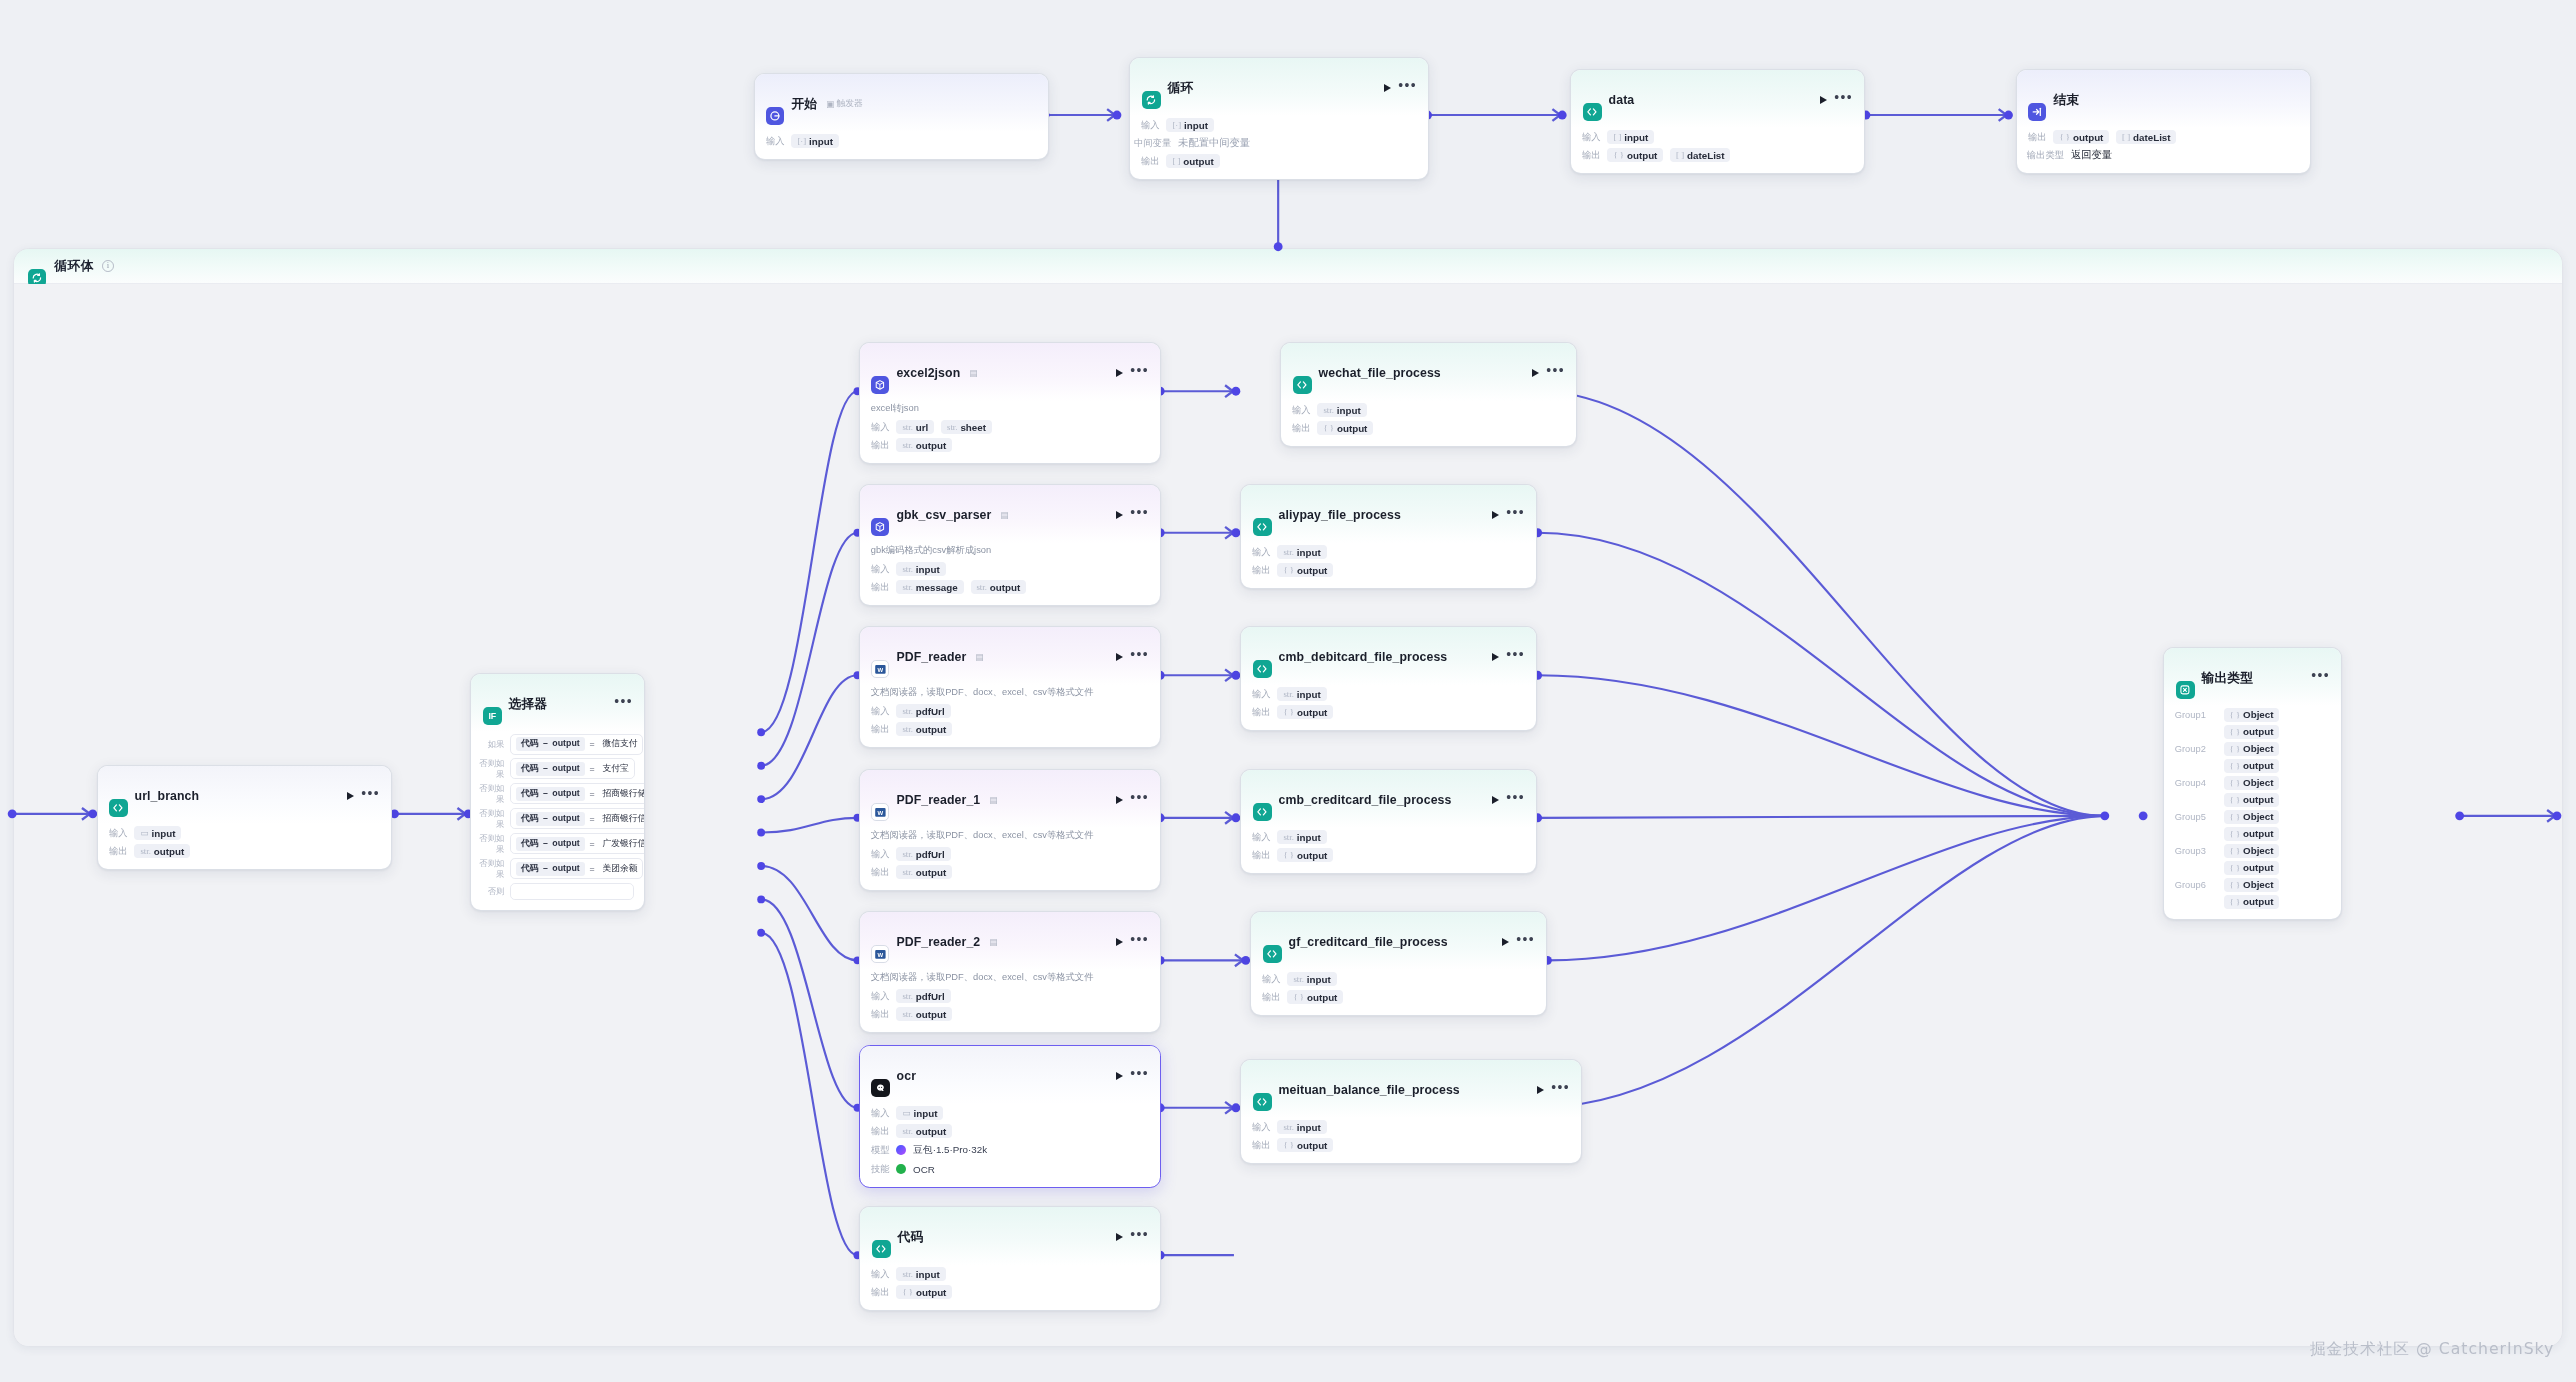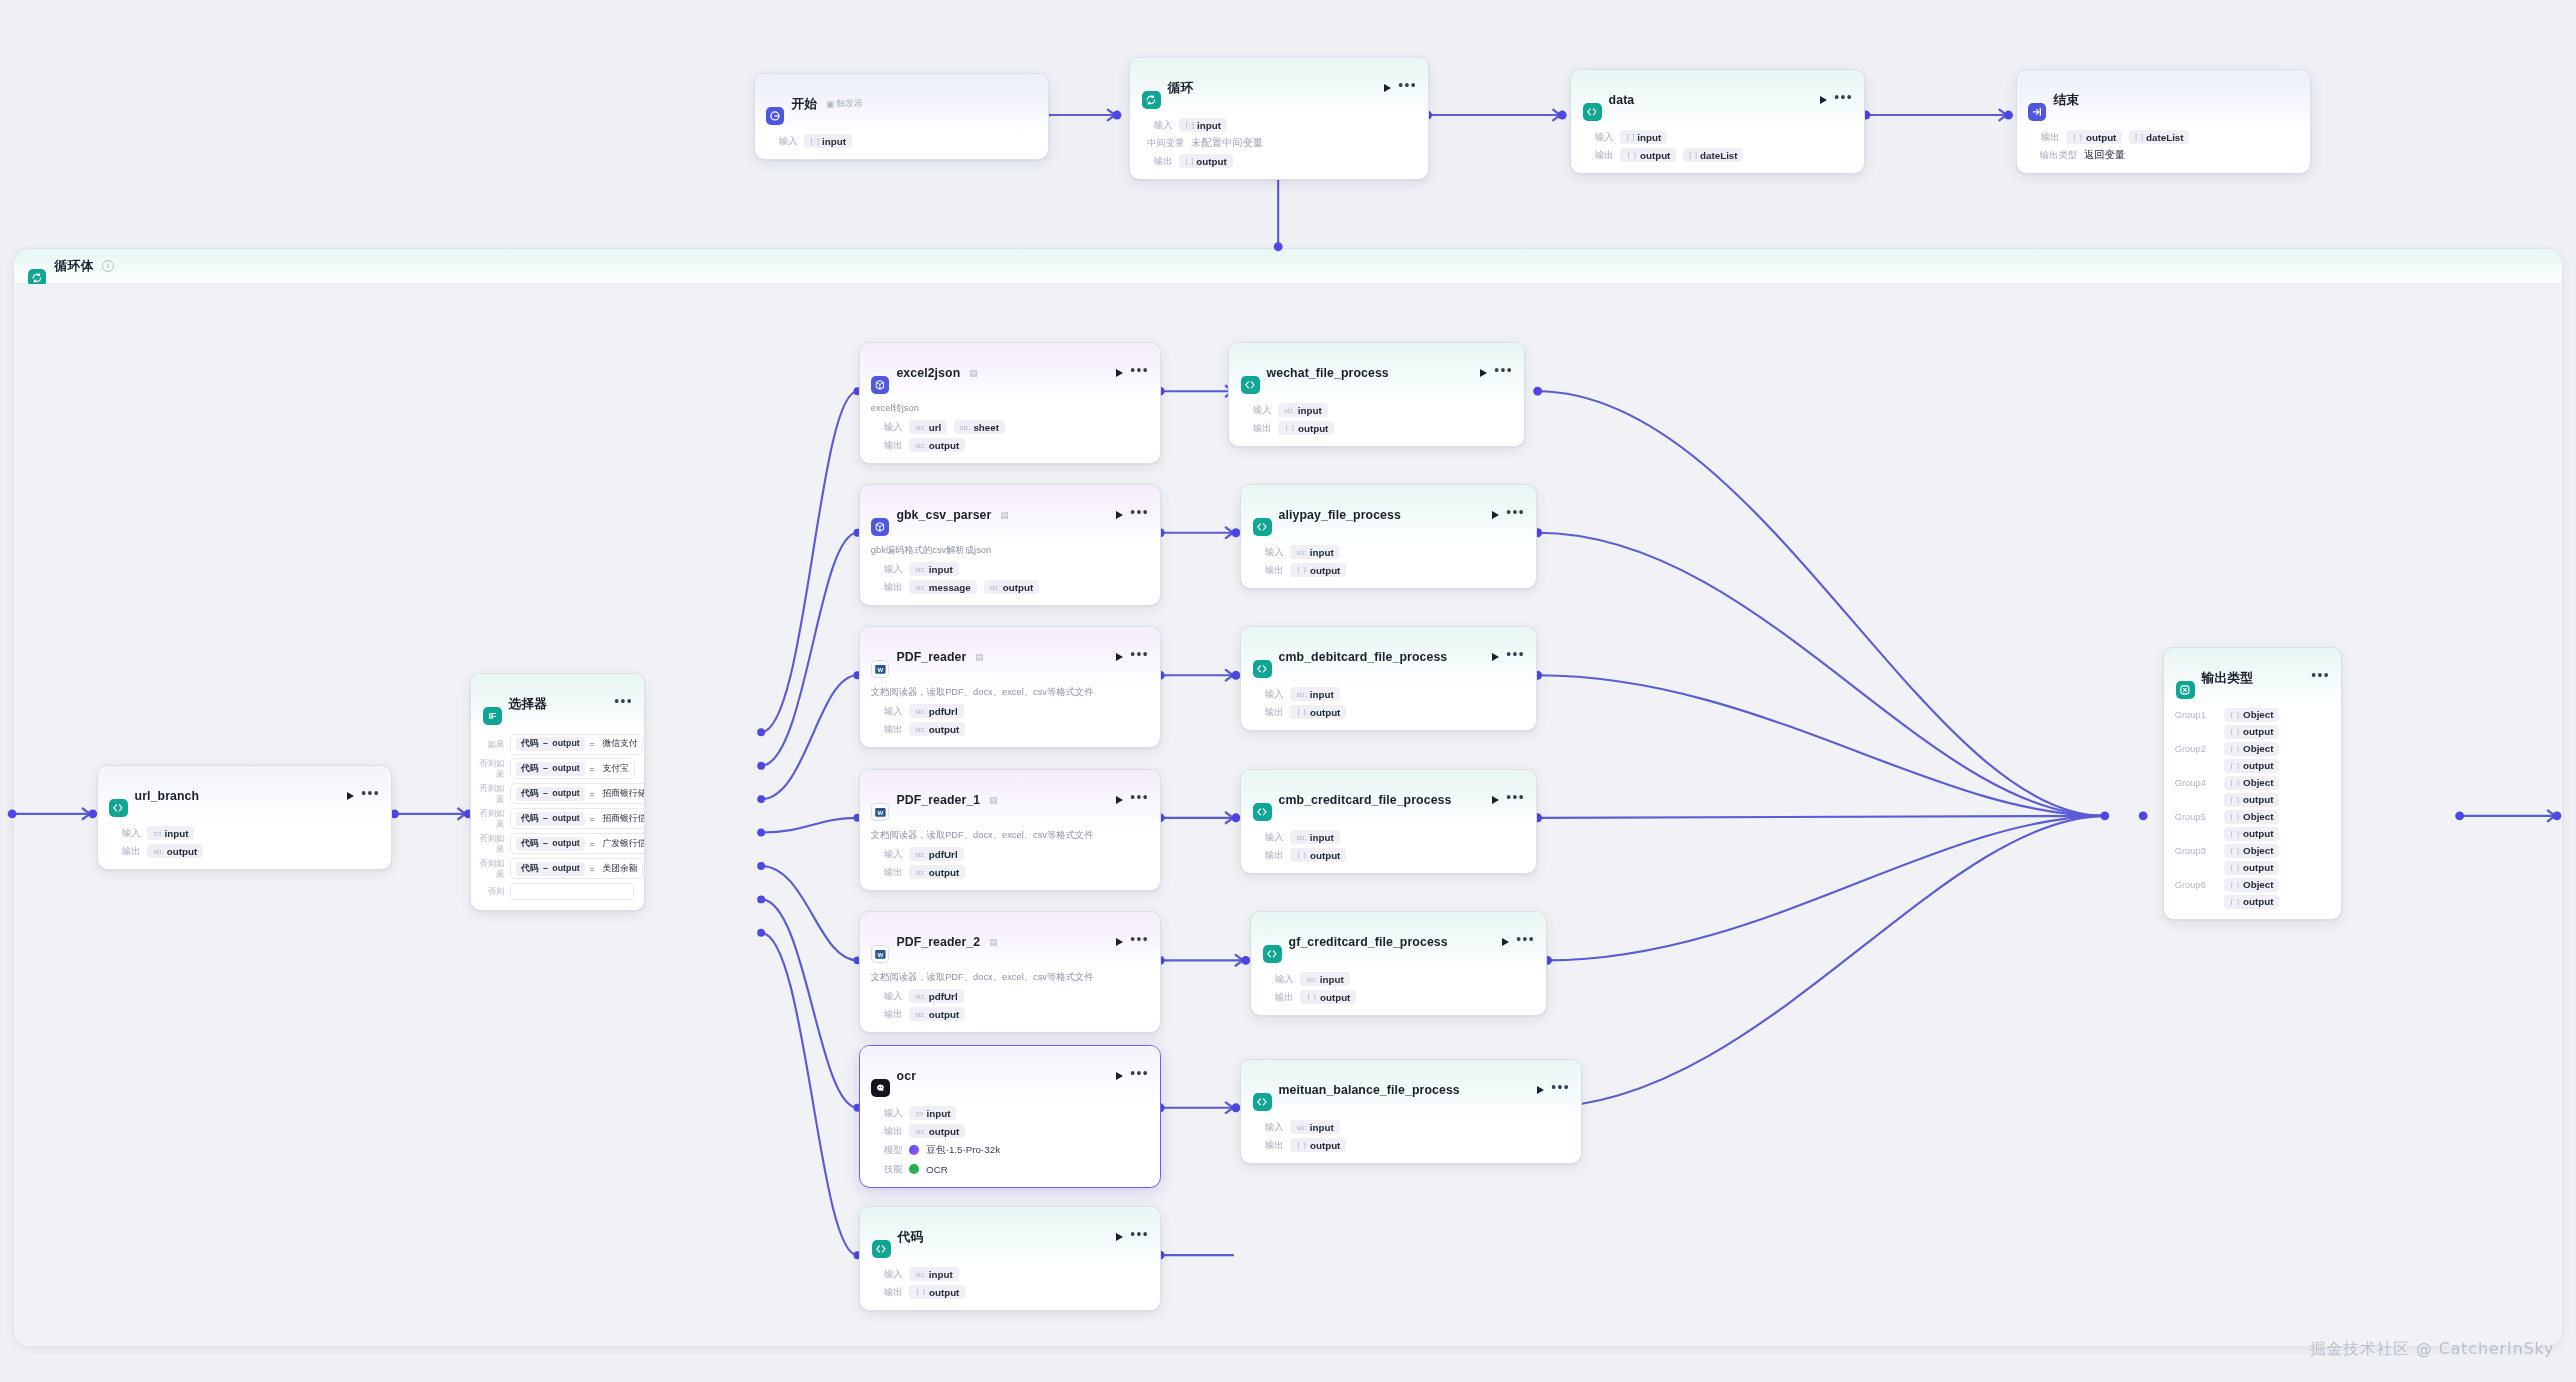--- a/index.html
+++ b/index.html
@@ -72,21 +72,21 @@
     font-size:12.3px; font-weight:600; color:#1b1f2b; white-space:nowrap;
     letter-spacing:0.1px;
   }
   .ntitle.cn{ font-size:12.8px; font-weight:700; }
   .ntag{ color:#aeb4c2; font-size:8.8px; margin-left:2px; display:inline-flex; align-items:center; gap:2px;}
   .hd .sp{ flex:1 1 auto; }
   .play{ width:0;height:0;border-left:7.9px solid #1b1f2b;border-top:4.9px solid transparent;border-bottom:4.9px solid transparent; cursor:pointer; }
   .dots{ color:#3c4151; font-size:13.8px; letter-spacing:1.5px; line-height:7.9px; cursor:pointer; padding-bottom:3.9px;}
 
   .desc{ font-size:9.3px; color:#8b93a3; padding:1px 10.8px 2.9px 10.8px; white-space:nowrap; }
-  .row{ display:flex; align-items:center; gap:6.9px; padding:2px 17px; }
+  .row{ display:flex; align-items:center; gap:6.9px; padding:2px 4px; }
   .rlab{ font-size:9.3px; color:#a2a9b8; min-width:25.6px; text-align:right; white-space:nowrap;}
   .chip{
     display:inline-flex; align-items:center; gap:2.9px;
     background:#eef0f6; border-radius:3.9px; padding:1.5px 5.9px;
     font-size:9.8px; color:#272c3a; font-weight:600; white-space:nowrap;
   }
   .chip .ty{ color:#aeb5c4; font-weight:400; font-size:8.8px; font-family:"Liberation Serif",serif;}
   .chip.plain{ background:transparent; padding:1.5px 0; font-weight:400; color:#3a4052; }
   .val{ font-size:10.3px; color:#262b38; }
 
@@ -630,21 +630,21 @@
           <span class="chip"><span class="ty">str.</span>input</span>
         </div>
         <div class="row">
           <span class="rlab">输出</span>
           <span class="chip"><span class="ty">{ }</span>output</span>
         </div>
       </div>
     </div>
 
   <div id="right-col">
-      <div class="node tint-teal" style="left:1228px;top:342px;width:297px;">
+      <div class="node tint-teal" style="left:1280px;top:342px;width:297px;">
         <div class="hd">
           <span class="nicon ic-teal">
             <svg width="11.8" height="11.8" viewBox="0 0 16 16">
               <path d="M6 4L2.5 8 6 12M10 4l3.5 4L10 12" stroke="#fff" stroke-width="1.7" fill="none" stroke-linecap="round" stroke-linejoin="round"></path>
             </svg>
           </span>
           <span class="ntitle">wechat_file_process</span>
           <span class="sp"></span>
           <span class="play"></span>
           <span class="dots">•••</span>

